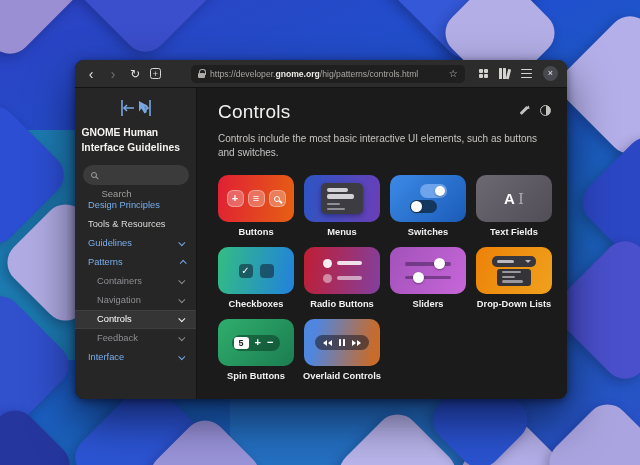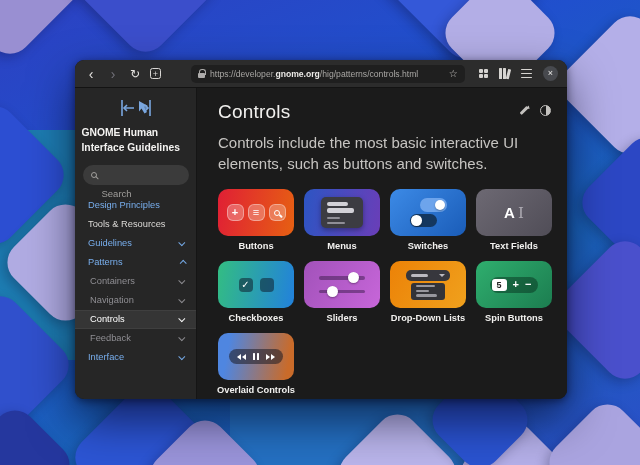--- a/index.html
+++ b/index.html
@@ -61,21 +61,21 @@
   .search input { border:none; outline:none; background:transparent; width:70px;
     font-size:9.5px; color:#cfcdca; font-family:inherit;margin-top:38px; }
   .search input::placeholder { color:#a09e9b; }
   .mag { position:relative; width:6px; height:6px; border:1.3px solid #a09e9b; border-radius:50%; flex:0 0 auto; }
   .mag::after { content:""; position:absolute; width:3.5px; height:1.3px; background:#a09e9b;
     right:-3px; bottom:-1px; transform:rotate(45deg); border-radius:1px; }
 
   .nav { width:100%; }
   .nav-item { height:19px; display:flex; align-items:center; justify-content:space-between;
     padding:0 11px 0 13px; font-size:9.3px; }
-  .nav-item.sub { padding-left:15px; }
+  .nav-item.sub { padding-left:22px; }
   .link  { color:#78aeed; }
   .plain { color:#dcdad7; }
   .sub   { color:#8f8e93; }
   .active { color:#ffffff; background:rgba(255,255,255,.07);
     border-top:1px solid rgba(255,255,255,.05); border-bottom:1px solid rgba(255,255,255,.05); }
   .chev { width:5px; height:5px; border-left:1.4px solid currentColor; border-bottom:1.4px solid currentColor;
     transform:rotate(-45deg) translateY(-1px); opacity:.95; }
   .chev.up { transform:rotate(135deg) translateY(-1px); }
 
   
@@ -85,21 +85,21 @@
   .hicons { margin-left:auto; display:flex; gap:10px; align-items:center; margin-top:3px; }
   .pencil { position:relative; width:12px; height:12px; }
   .pencil::before { content:""; position:absolute; left:1px; top:5px; width:10px; height:2.6px;
     background:#c3c1be; border-radius:1px; transform:rotate(-45deg); }
   .pencil::after { content:""; position:absolute; right:0; top:2px; width:0; height:0;
     border-left:3px solid #c3c1be; border-top:2px solid transparent; border-bottom:2px solid transparent;
     transform:rotate(45deg); }
   .contrast { width:11px; height:11px; border:1.3px solid #c3c1be; border-radius:50%;
     background:linear-gradient(to right, transparent 0 50%, #c3c1be 50% 100%); }
 
-  .cdesc { margin-top:9px; width:336px; font-size:15px; line-height:1.4; color:#c6c4c1; }
+  .cdesc { margin-top:9px; width:336px; font-size:10px; line-height:1.4; color:#c6c4c1; }
 
   .tilegrid { margin-top:15px; display:grid; grid-template-columns:repeat(4,76px);
     gap:10px 10px; }
   .tilewrap { display:flex; flex-direction:column; align-items:center; }
   .tile { width:76px; height:47px; border-radius:10px; display:flex; align-items:center;
     justify-content:center; position:relative; }
   .tlabel { margin-top:5px; font-size:9.3px; font-weight:bold; color:#f2f1ef; white-space:nowrap; }
 
   
   .btnrow { display:flex; gap:4px; }
@@ -362,20 +362,35 @@
           <div class="tilewrap">
             <div class="tile" style="background: linear-gradient(100deg, rgb(51, 189, 130), rgb(34, 129, 220));">
               <div class="cbrow">
                 <span class="cb">✓</span>
                   <span class="cb"></span>
               </div>
             </div>
             <div class="tlabel">Checkboxes</div>
           </div>
 
+          <div class="tilewrap">
+            <div class="tile" style="background: linear-gradient(100deg, rgb(192, 30, 50), rgb(130, 64, 159));">
+              <div class="radios">
+                <div class="rrow r1">
+                    <span class="rdot"></span>
+                    <span class="rbar"></span>
+                  </div>
+                <div class="rrow r2">
+                    <span class="rdot"></span>
+                    <span class="rbar"></span>
+                  </div>
+              </div>
+            </div>
+            <div class="tlabel">Radio Buttons</div>
+          </div>
 
           <div class="tilewrap">
             <div class="tile" style="background: linear-gradient(120deg, rgb(162, 82, 186), rgb(199, 102, 217));">
               <div class="sliders">
                 <div class="strack t1">
                     <div class="sknob"></div>
                   </div>
                 <div class="strack t2">
                     <div class="sknob"></div>
                   </div>

